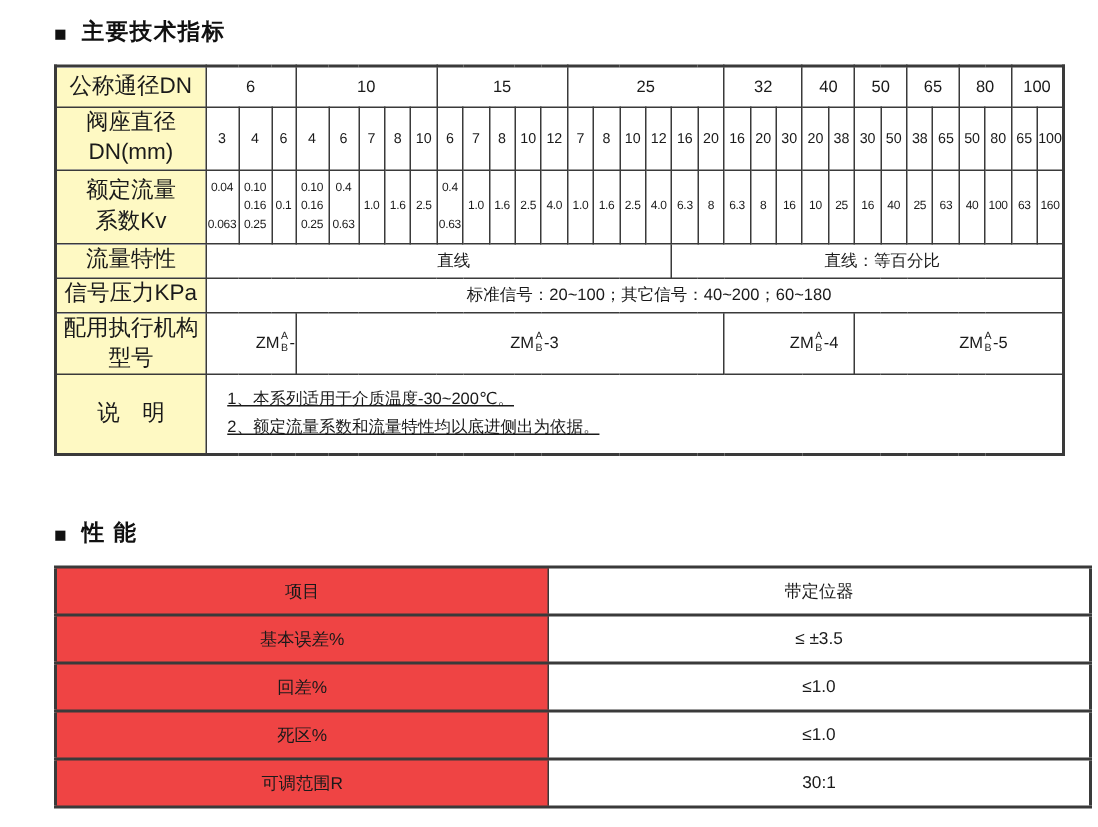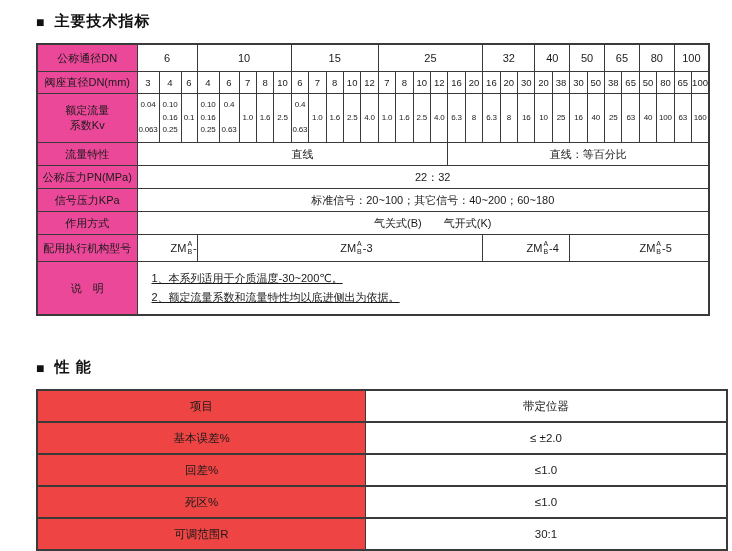--- a/index.html
+++ b/index.html
@@ -19,21 +19,21 @@
   
   table.tech{
     border-collapse:collapse;table-layout:fixed;width:674px;
     border:2px solid #3a3a3a;
   }
   .tech th,.tech td{
     border:1px solid #3a3a3a;text-align:center;vertical-align:middle;
     padding:0;overflow:hidden;font-weight:normal;
   }
   .tech th.lbl{
-    background:#ec4899;font-size:11px;white-space:pre-line;line-height:1.35;
+    background:#fef9c3;font-size:15px;white-space:pre-line;line-height:1.35;
   }
   tr.r-dn td{height:26px;font-size:11px;}
   tr.r-seat td{height:21px;font-size:9.5px;}
   tr.r-kv td{height:48px;font-size:8px;letter-spacing:-0.2px;
     white-space:pre-line;line-height:1.55;}
   tr.r-mid td{height:22px;font-size:11px;padding-left:20px;}
   tr.r-act td{height:26px;font-size:11px;}
   tr.r-note td{height:46px;font-size:11px;text-decoration:underline;}
   td.note-cell{text-align:left !important;padding:3px 4px 3px 14px !important;
     white-space:pre-line;line-height:1.75;}
@@ -194,30 +194,22 @@
       <td>100</td>
       <td>63</td>
       <td>160</td>
     </tr>
     <tr class="r-mid">
       <th class="lbl">流量特性</th>
       <td colspan="17">直线</td>
       <td colspan="15">直线：等百分比</td>
     </tr>
     <tr class="r-mid">
-      <th class="lbl">公称压力PN(MPa)</th>
-      <td colspan="32">22：32</td>
-    </tr>
-    <tr class="r-mid">
       <th class="lbl">信号压力KPa</th>
       <td colspan="32">标准信号：20~100；其它信号：40~200；60~180</td>
-    </tr>
-    <tr class="r-mid">
-      <th class="lbl">作用方式</th>
-      <td colspan="32">气关式(B)　　气开式(K)</td>
     </tr>
     <tr class="r-act">
       <th class="lbl">配用执行机构型号</th>
       <td colspan="3">
         <span class="zm">
               <span>ZM</span>
               <span class="stack">
                 <span>A</span>
                 <span>B</span>
               </span>
@@ -271,21 +263,21 @@
   </div>
 
   <table class="perf">
     <tbody>
         <tr>
       <td class="item">项目</td>
       <td>带定位器</td>
     </tr>
     <tr>
       <td class="item">基本误差%</td>
-      <td>≤ ±2.0</td>
+      <td>≤ ±3.5</td>
     </tr>
     <tr>
       <td class="item">回差%</td>
       <td>≤1.0</td>
     </tr>
     <tr>
       <td class="item">死区%</td>
       <td>≤1.0</td>
     </tr>
     <tr>

